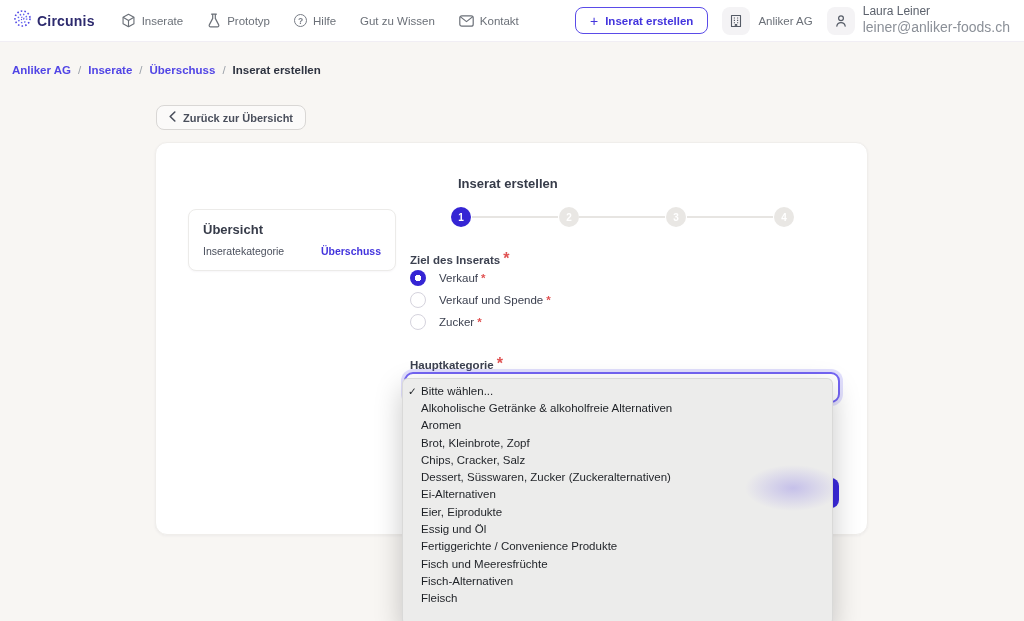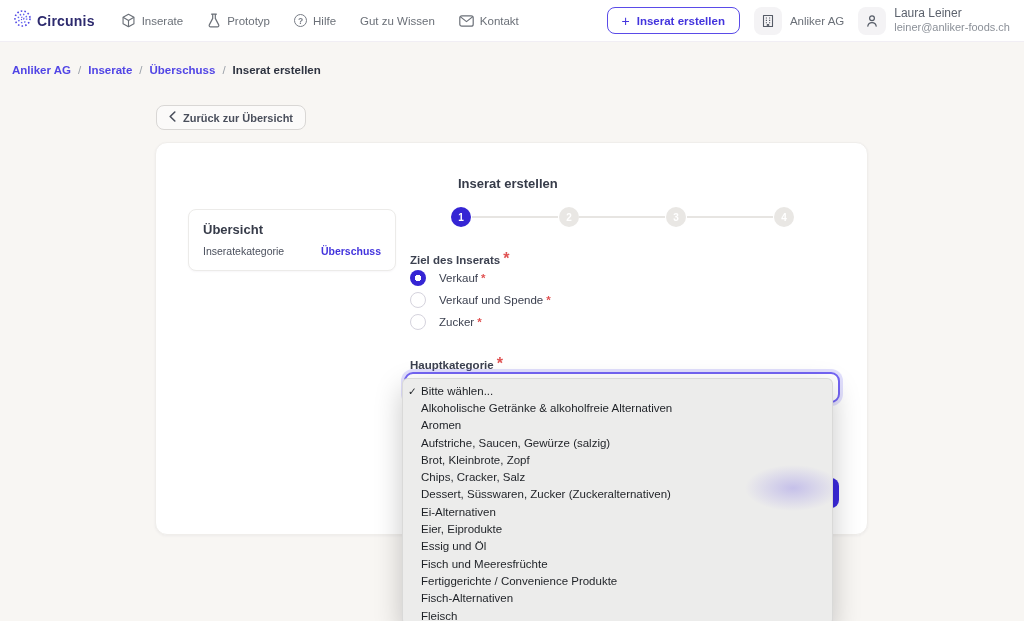--- a/index.html
+++ b/index.html
@@ -21,21 +21,21 @@
   .create-btn { display:flex; align-items:center; gap:7px; height:27px; padding:0 14px;
                 background:#ffffff; border:1.5px solid #5a4be8; border-radius:8px;
                 color:#4334dd; font-size:11.5px; font-weight:700; cursor:pointer; }
   .create-btn .plus { font-size:14px; font-weight:400; line-height:1; }
   .chip { display:flex; align-items:center; gap:8px; cursor:pointer; }
   .chip-icon { width:28px; height:28px; background:#f4f3f5; border-radius:8px;
                display:flex; align-items:center; justify-content:center; }
   .company-label { font-size:11.5px; color:#6b7078; }
   .user-text { display:flex; flex-direction:column; line-height:1.25; }
   .user-name { font-size:12px; color:#5c626d; }
-  .user-email { font-size:11px; color:#8b9098; }
+  .user-email { font-size:14px; color:#8b9098; }
 
   
   .breadcrumb { position:absolute; left:12px; top:64px; display:flex; gap:7px; align-items:center; font-size:11.5px; }
   .bc-link { color:#5145e5; font-weight:600; cursor:pointer; }
   .bc-sep { color:#9aa0a8; }
   .bc-current { color:#2e3340; font-weight:700; }
 
   
   .back-btn { position:absolute; left:156px; top:105px; height:25px; padding:0 12px;
               display:flex; align-items:center; gap:7px; background:#fbfaf9;
@@ -239,27 +239,26 @@
 
   <button class="next-btn"></button>
 
   <div class="dropdown">
     <div class="dd-row selected">
       <span class="dd-check">✓</span>
       <span>Bitte wählen...</span>
     </div>
     <div class="dd-row">Alkoholische Getränke &amp; alkoholfreie Alternativen</div>
     <div class="dd-row">Aromen</div>
-    <div class="dd-row">Aufstriche, Saucen, Gewürze (salzig)</div>
     <div class="dd-row">Brot, Kleinbrote, Zopf</div>
     <div class="dd-row">Chips, Cracker, Salz</div>
     <div class="dd-row">Dessert, Süsswaren, Zucker (Zuckeralternativen)</div>
     <div class="dd-row">Ei-Alternativen</div>
     <div class="dd-row">Eier, Eiprodukte</div>
     <div class="dd-row">Essig und Öl</div>
+    <div class="dd-row">Fertiggerichte / Convenience Produkte</div>
     <div class="dd-row">Fisch und Meeresfrüchte</div>
-    <div class="dd-row">Fertiggerichte / Convenience Produkte</div>
     <div class="dd-row">Fisch-Alternativen</div>
     <div class="dd-row">Fleisch</div>
     <div class="dd-glow"></div>
   </div>
 
 </div>
 
 </body></html>

